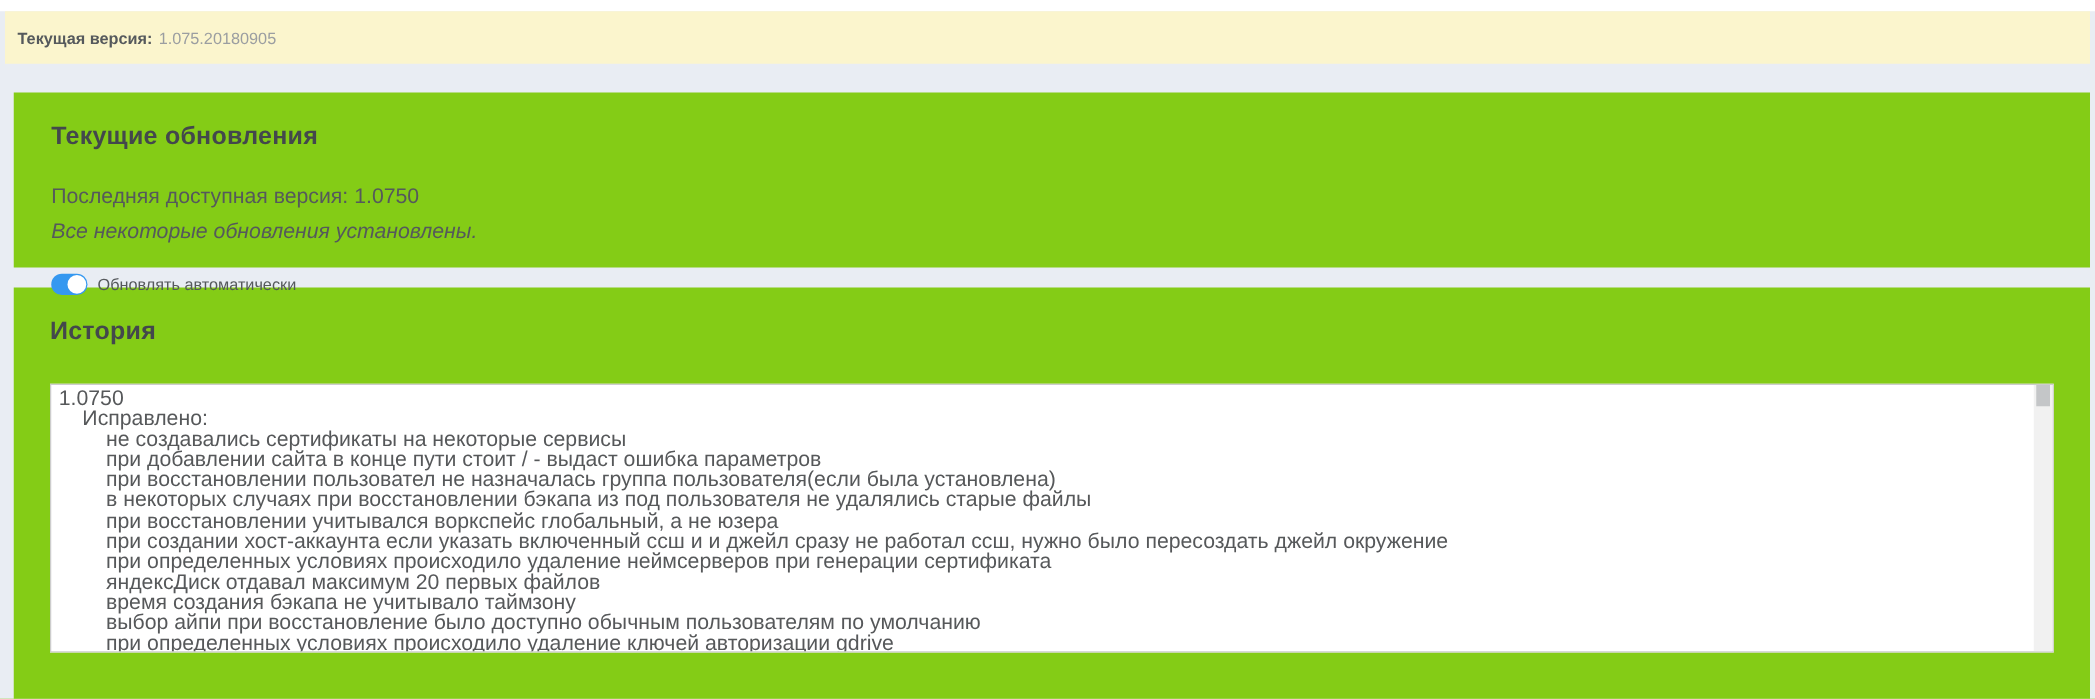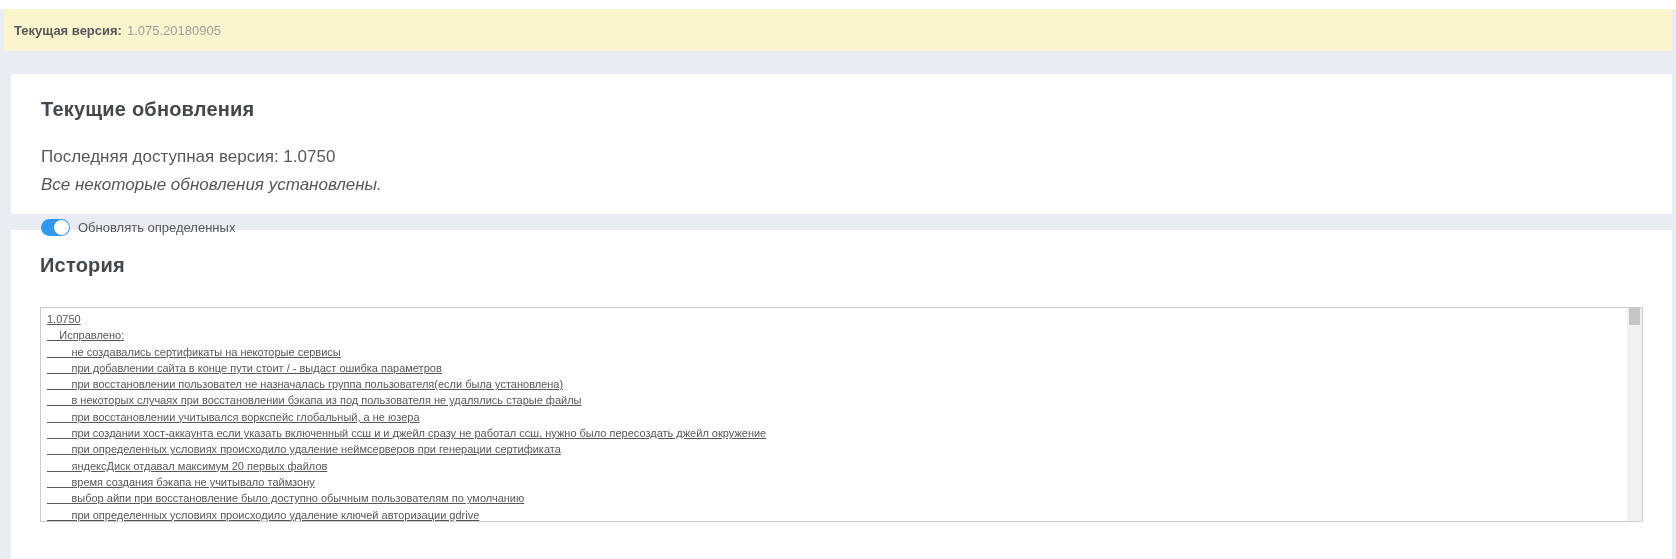--- a/index.html
+++ b/index.html
@@ -24,21 +24,21 @@
     margin:0 4px;
     height:42px;
     background:var(--banner-bg);
     display:flex;align-items:center;
     padding:0 10px;
     font-size:13px;
   }
   .banner b{color:var(--text-body);font-weight:700;}
   .banner .val{color:var(--text-muted);margin-left:5px;}
   .card{
-    background:#ffffff;
+    background:#84cc16;
     margin-left:11px;margin-right:4px;
   }
   .card-updates{
     margin-top:23px;
     padding:24px 30px 16px 30px;
     height:140px;
   }
   .card-history{
     margin-top:16px;
     padding:24px 29px 33px 29px;
@@ -74,25 +74,24 @@
     position:relative;
     height:215px;
     border:1px solid var(--box-border);
     background:#ffffff;
     overflow:hidden;
   }
   .scrollbox pre{
     margin:0;
     padding:3px 22px 0 6px;
     font-family:"Liberation Sans", sans-serif;
-    font-size:11px;
+    font-size:17px;
     line-height:16.3px;
     color:#56585a;
     white-space:pre;
-    text-decoration:underline;
   }
   .sb-track{
     position:absolute;top:0;right:0;bottom:0;
     width:15px;
     background:#f1f1f1;
   }
   .sb-thumb{
     position:absolute;top:0;left:2px;right:2px;
     height:17px;
     background:#c4c6c8;
@@ -110,21 +109,21 @@
 </div>
 
 <div class="card card-updates">
   <h2>Текущие обновления</h2>
   <div class="line">Последняя доступная версия: 1.0750</div>
   <div class="line italic">Все некоторые обновления установлены.</div>
   <div class="toggle-row">
     <div class="toggle">
       <div class="knob"></div>
     </div>
-    <span class="toggle-label">Обновлять определенных</span>
+    <span class="toggle-label">Обновлять автоматически</span>
   </div>
 </div>
 
 <div class="card card-history">
   <h2>История</h2>
   <div class="scrollbox">
     <pre>1.0750
     Исправлено:
         не создавались сертификаты на некоторые сервисы
         при добавлении сайта в конце пути стоит / - выдаст ошибка параметров

